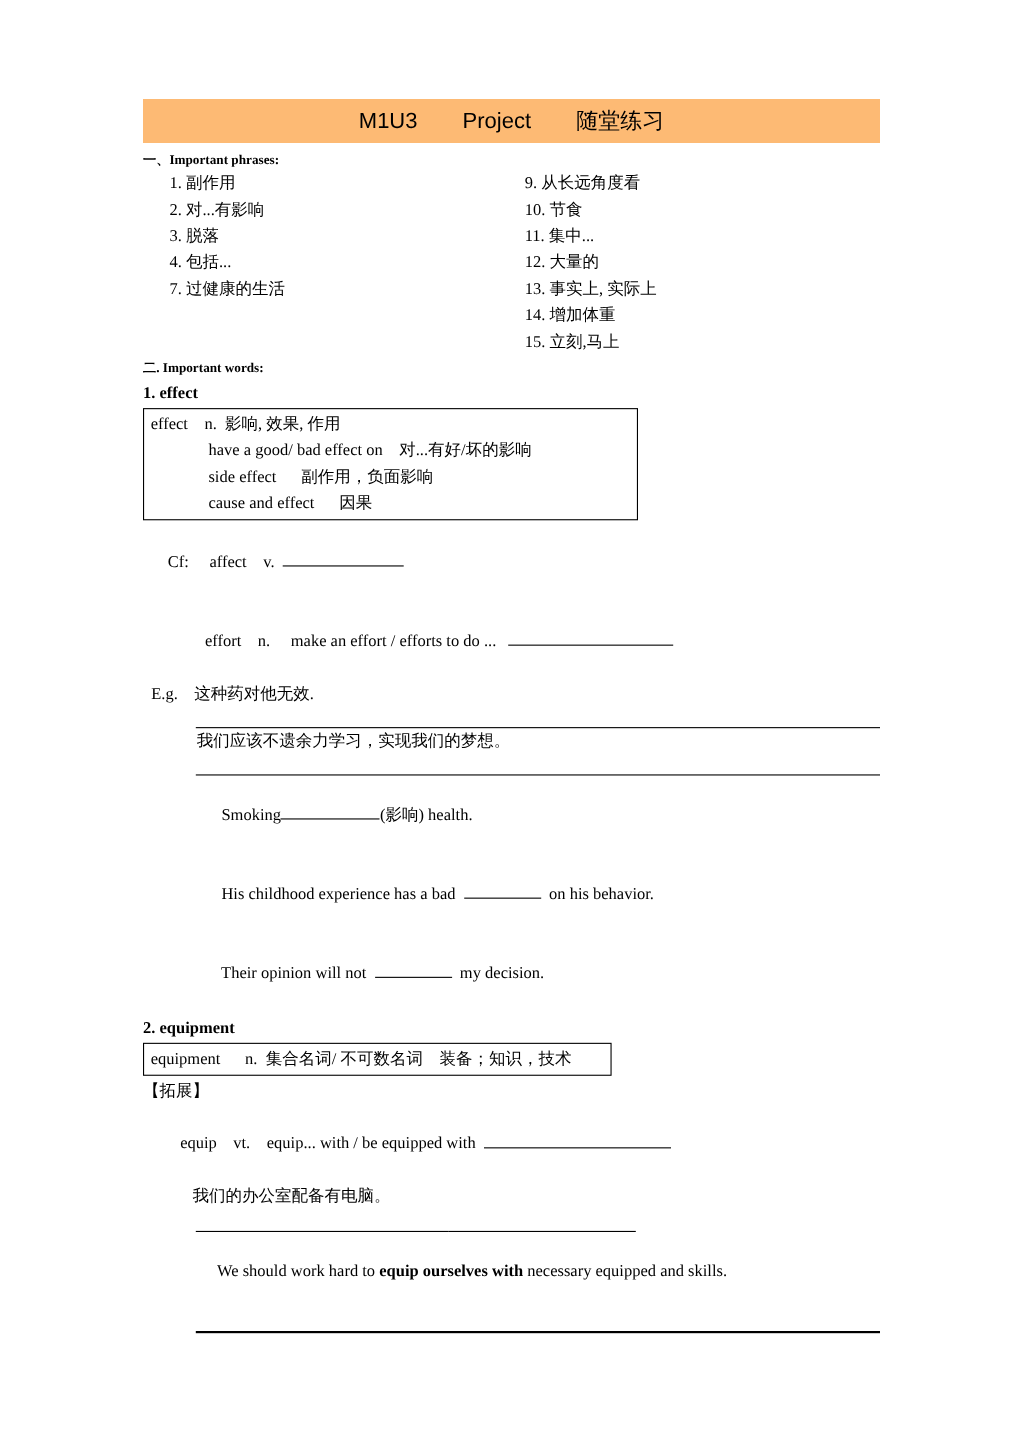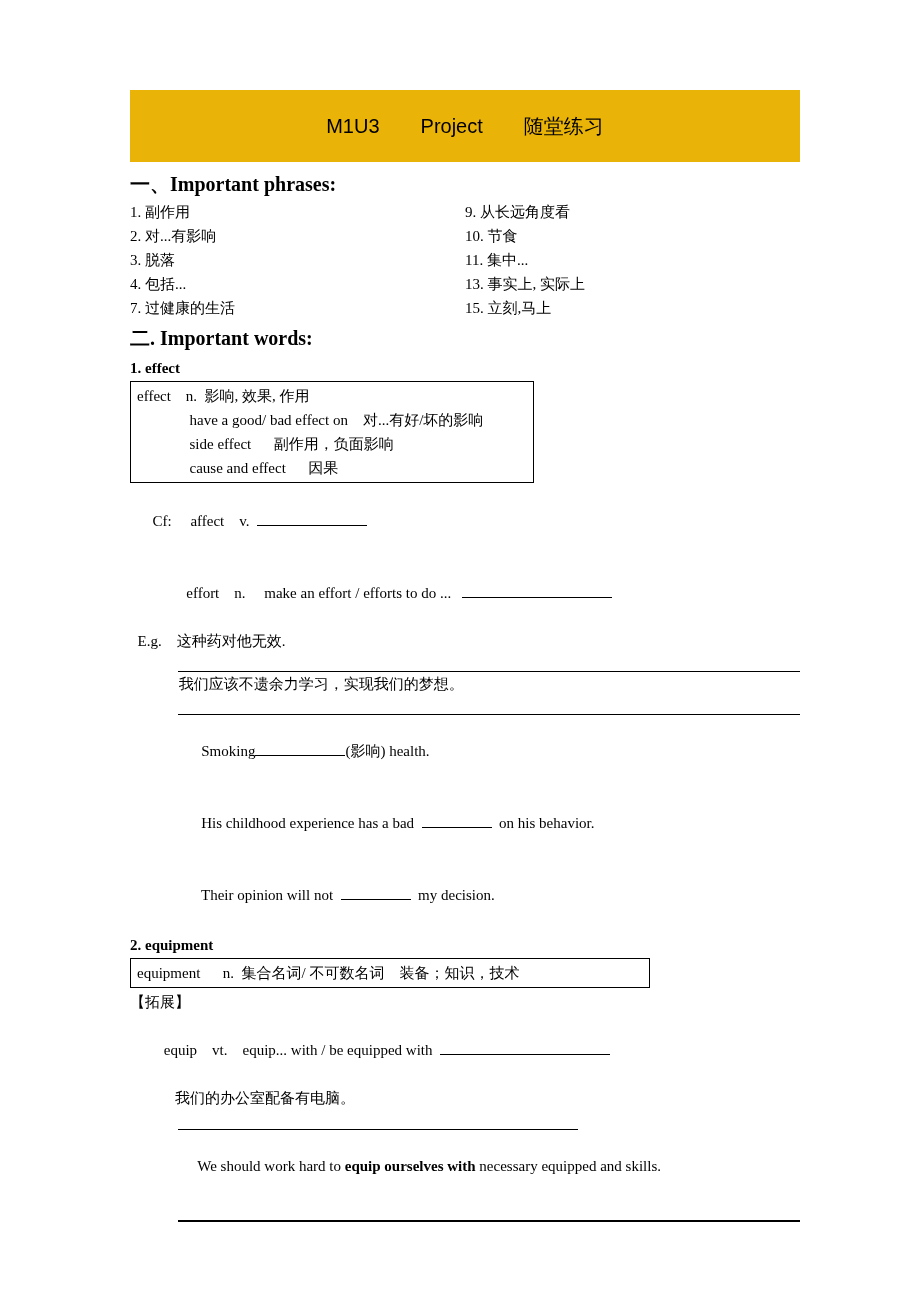--- a/index.html
+++ b/index.html
@@ -12,37 +12,38 @@
     background: #fff;
   }
   .page {
     width: 920px;
     margin: 0 auto;
     padding: 90px 120px 40px 130px;
     box-sizing: border-box;
     position: relative;
   }
   .title-bar {
-    background: #eab308;
-    padding: 20px 0;
+    background: #fdba74;
+    padding: 4px 0;
     text-align: center;
     font-size: 20px;
     margin-bottom: 6px;
   }
   .title-bar .seg {
     margin: 0 18px;
   }
   .sans { font-family: Arial, "Microsoft YaHei", sans-serif; }
   .sec-head {
     font-weight: bold;
-    font-size: 20px;
+    font-size: 12px;
     margin-top: 2px;
   }
   .phrases {
     display: flex;
+    margin-left: 24px;
   }
   .col {
     flex: 1;
   }
   .w-head {
     font-weight: bold;
     margin-top: 2px;
   }
   .box {
     border: 1px solid #000;
@@ -99,29 +100,31 @@
       <div>1. 副作用</div>
       <div>2. 对...有影响</div>
       <div>3. 脱落</div>
       <div>4. 包括...</div>
       <div>7. 过健康的生活</div>
     </div>
     <div class="col">
       <div>9.  从长远角度看</div>
       <div>10.  节食</div>
       <div>11.  集中...</div>
+      <div>12.  大量的</div>
       <div>13.  事实上,  实际上</div>
+      <div>14.  增加体重</div>
       <div>15.  立刻,马上</div>
     </div>
   </div>
 
   <div class="sec-head">二. Important words:</div>
 
   <div class="w-head">1. effect</div>
-  <div class="box" style="width:404px">
+  <div class="box" style="width:450px">
     <div class="line">effect    n.  影响, 效果, 作用</div>
     <div class="line">              have a good/ bad effect on    对...有好/坏的影响</div>
     <div class="line">              side effect      副作用，负面影响</div>
     <div class="line">              cause and effect      因果</div>
   </div>
 
   <div class="para">
     <div class="row">
       <span>Cf:     affect    v.  </span><span class="blank-long"></span>
     </div>
@@ -141,21 +144,21 @@
     </div>
     <div class="row">
       <span>             His childhood experience has a bad  </span><span class="blank-med"></span><span>  on his behavior.</span>
     </div>
     <div class="row">
       <span>             Their opinion will not  </span><span class="blank-med"></span><span>  my decision.</span>
     </div>
   </div>
 
   <div class="w-head">2. equipment</div>
-  <div class="box" style="width:520px">
+  <div class="box" style="width:426px">
     <div class="line">equipment      n.  集合名词/ 不可数名词    装备；知识，技术</div>
   </div>
   <div class="para">
     <div class="row">【拓展】</div>
     <div class="row">
       <span>   equip    vt.    equip... with / be equipped with  </span><span class="blank-long" style="min-width:170px"></span>
     </div>
     <div class="row">            我们的办公室配备有电脑。</div>
     <div class="indent">
         <span class="rule-dbl"></span>

